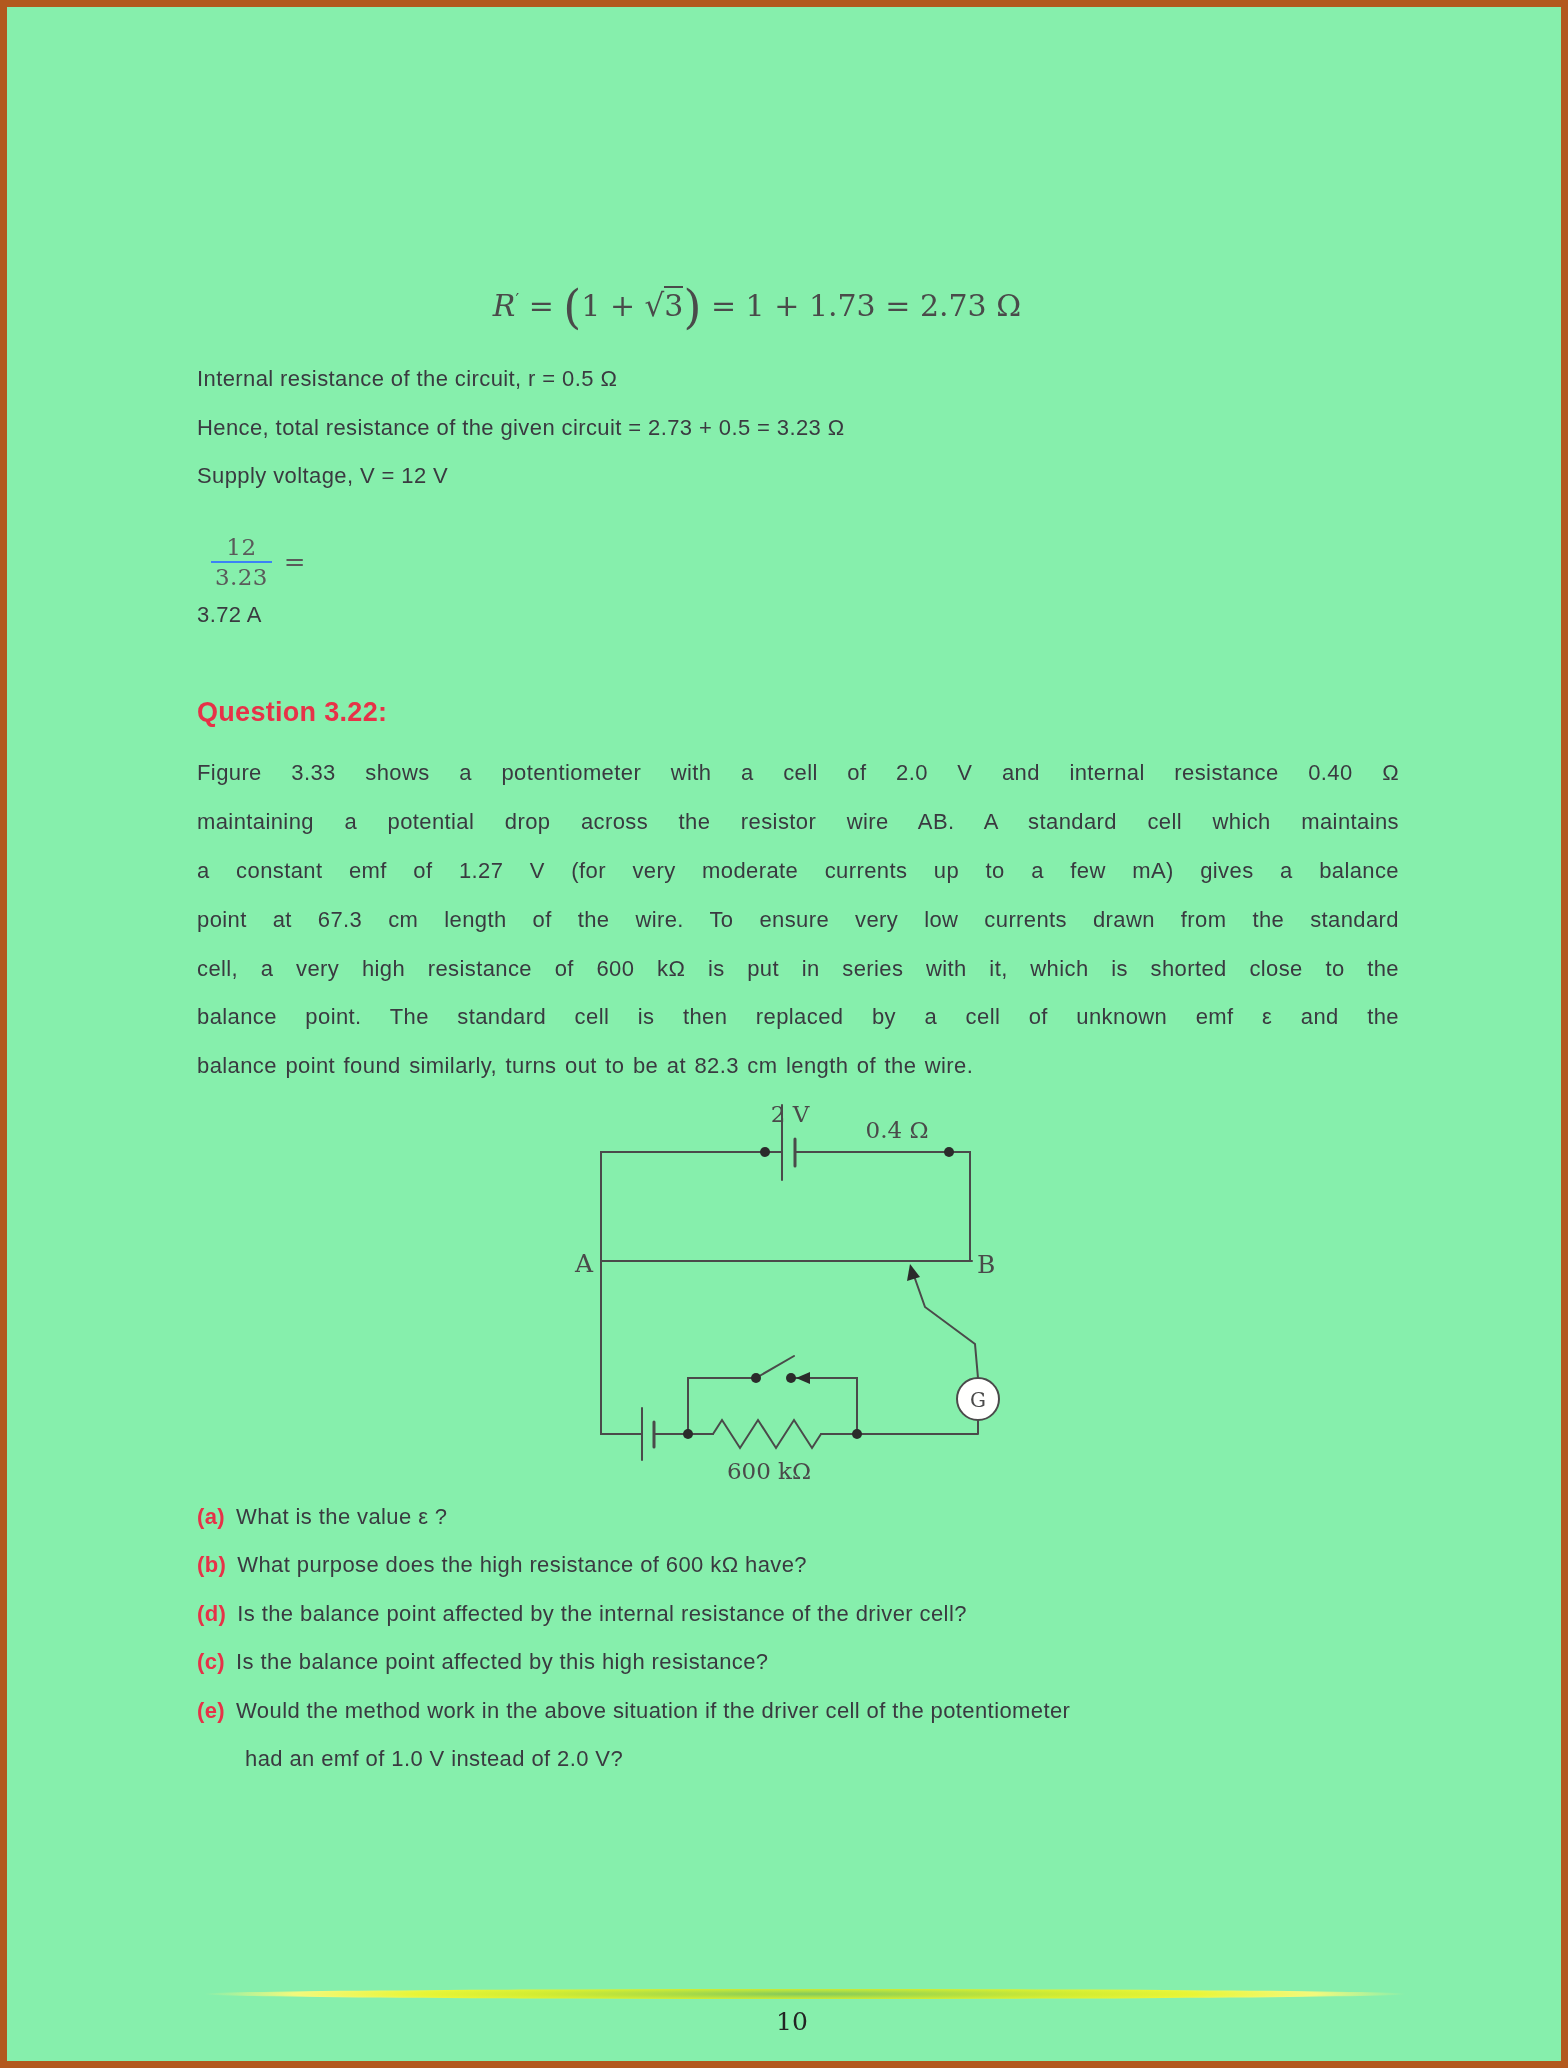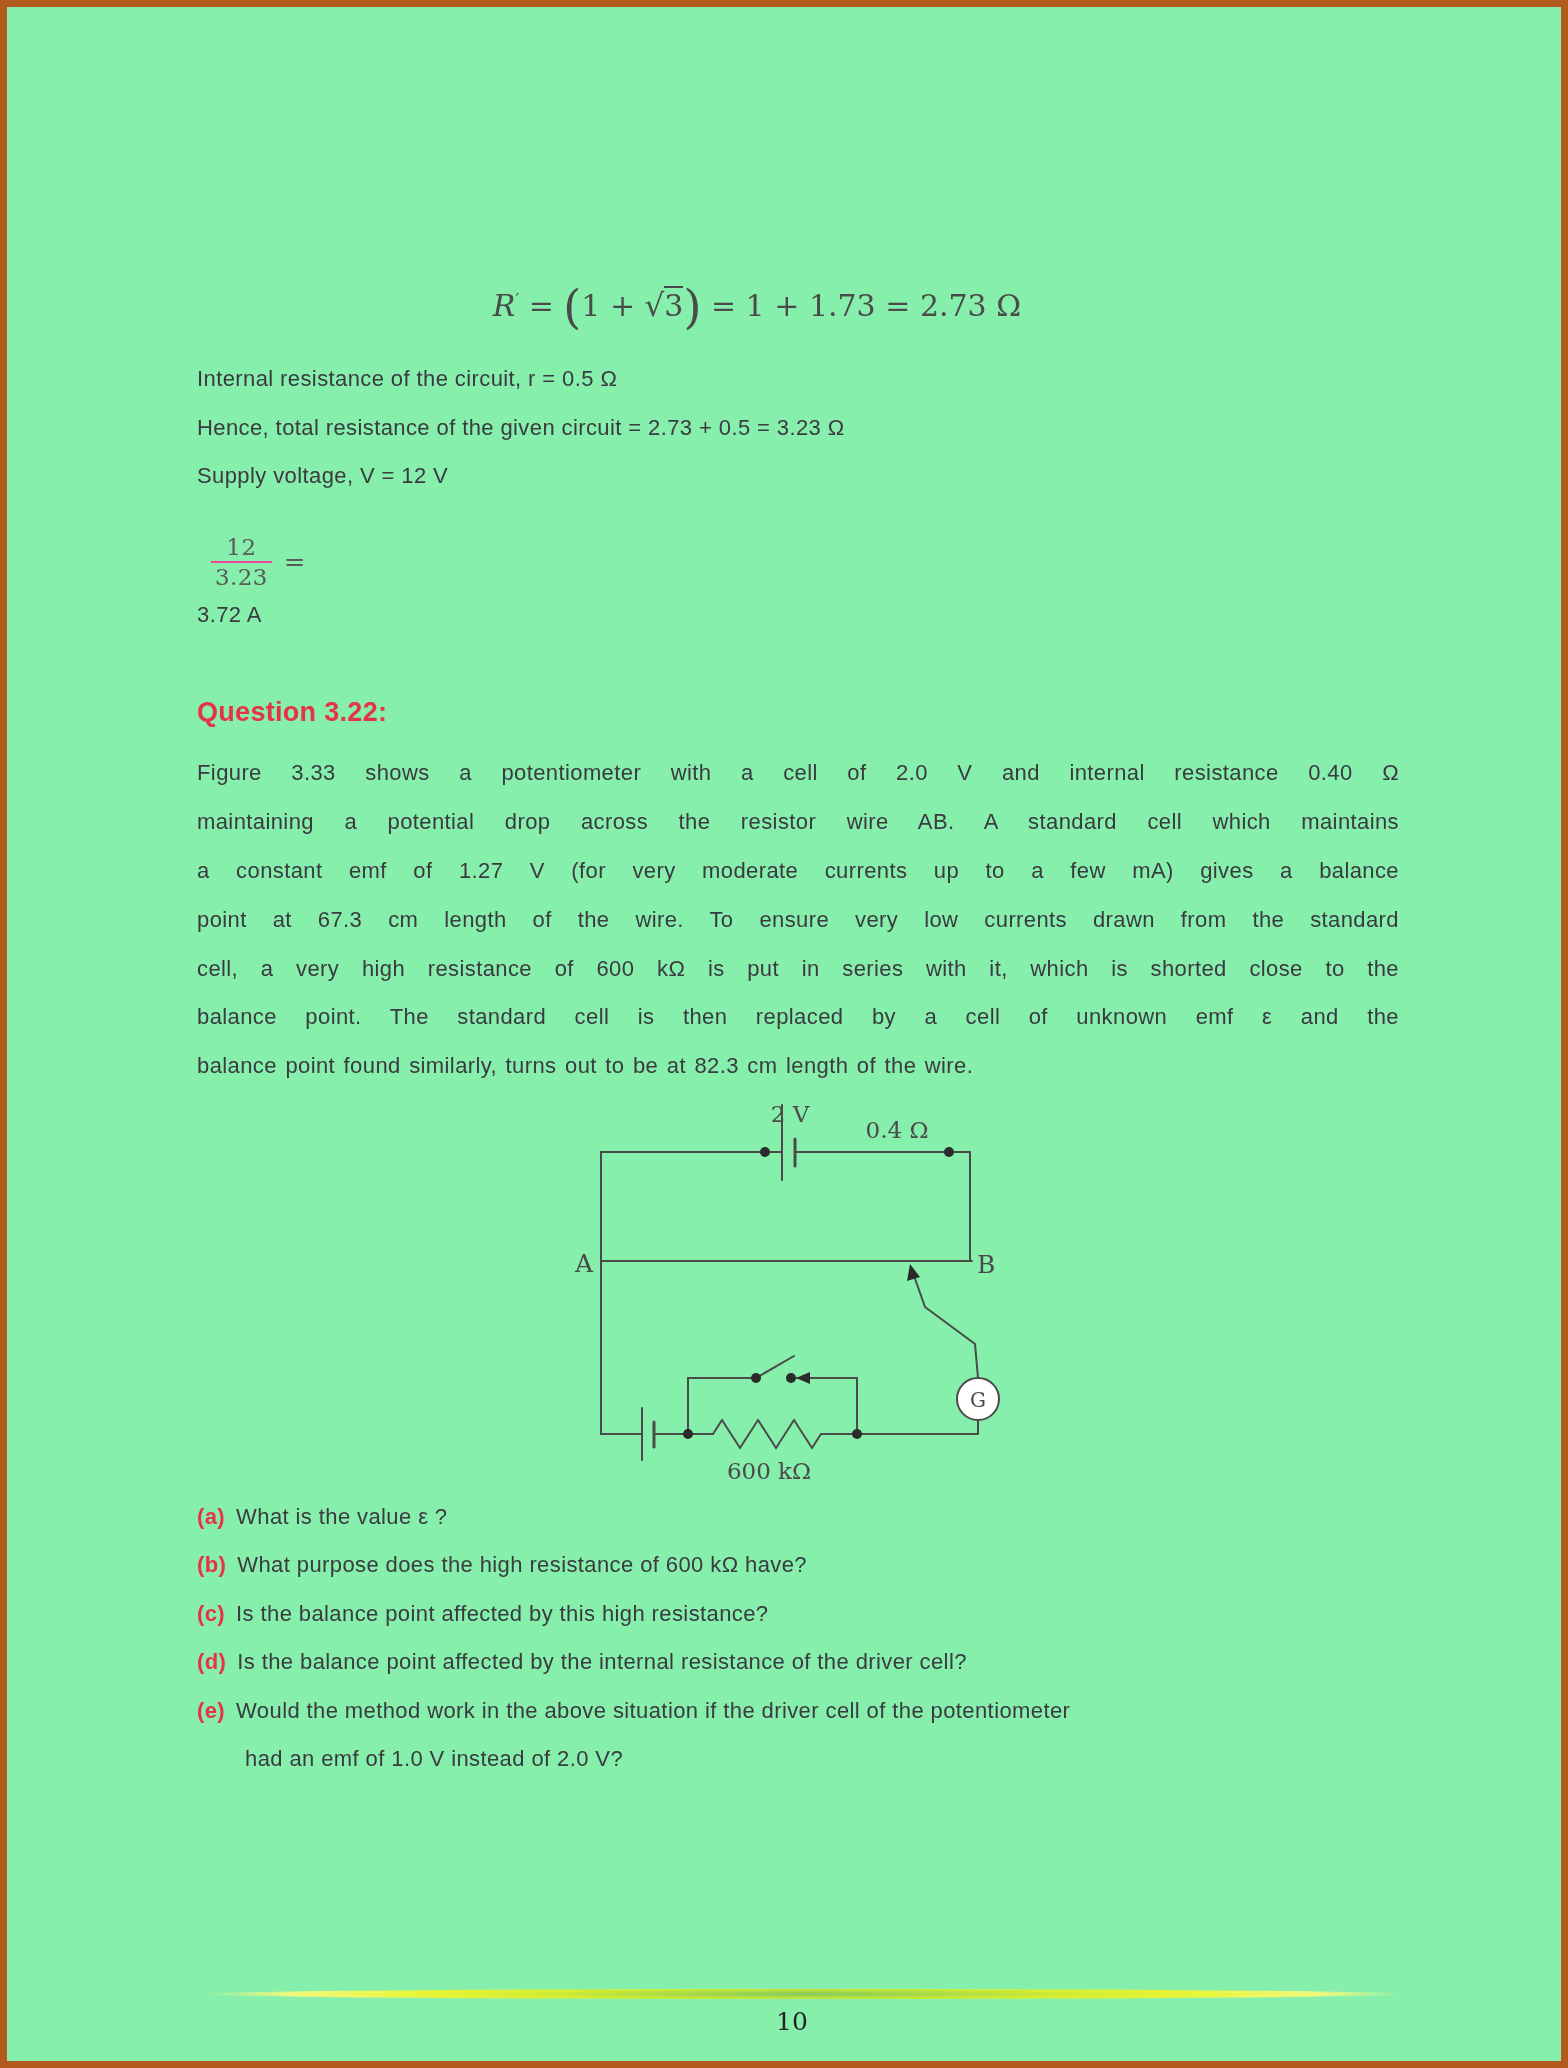--- a/index.html
+++ b/index.html
@@ -32,21 +32,21 @@
   .solution-lines div{line-height:48.7px;}
   .ohm-row{
     left:190px;top:518px;width:1260px;height:74px;
     display:flex;align-items:center;
   }
   .frac{
     display:inline-flex;flex-direction:column;align-items:center;
     font-family:"DejaVu Serif",serif;font-size:23px;color:#5a5a5a;
     margin:0 12px 0 14px;line-height:1.15;
   }
-  .frac .den{border-top:2px solid #ec4899;padding:1px 4px 0 4px;}
+  .frac .den{border-top:2px solid #3b82f6;padding:1px 4px 0 4px;}
   .ohm-eq{font-family:"DejaVu Serif",serif;font-size:26px;color:#5a5a5a;}
   .ohm-result{left:190px;top:595px;}
   
   .q-heading{
     left:190px;top:690px;
     font-size:27px;font-weight:bold;color:#e73248;letter-spacing:0.3px;
   }
   .q-para{left:190px;top:742px;width:1202px;}
   .jline{
     line-height:48.9px;height:48.9px;
@@ -158,24 +158,24 @@
   </div>
 
   <div class="abs q-parts t22">
     <div class="row">
       <span class="qlabel">(a)</span><span>What is the value ε ?</span>
     </div>
     <div class="row">
       <span class="qlabel">(b)</span><span>What purpose does the high resistance of 600 kΩ have?</span>
     </div>
     <div class="row">
-      <span class="qlabel">(c)</span><span>Is the balance point affected by this high resistance?</span>
+      <span class="qlabel">(d)</span><span>Is the balance point affected by the internal resistance of the driver cell?</span>
     </div>
     <div class="row">
-      <span class="qlabel">(d)</span><span>Is the balance point affected by the internal resistance of the driver cell?</span>
+      <span class="qlabel">(c)</span><span>Is the balance point affected by this high resistance?</span>
     </div>
     <div class="row">
       <span class="qlabel">(e)</span><span>Would the method work in the above situation if the driver cell of the potentiometer</span>
     </div>
     <div class="row q-cont">had an emf of 1.0 V instead of 2.0 V?</div>
   </div>
 
   <div class="abs divider"></div>
   <div class="abs page-number">10</div>
 

